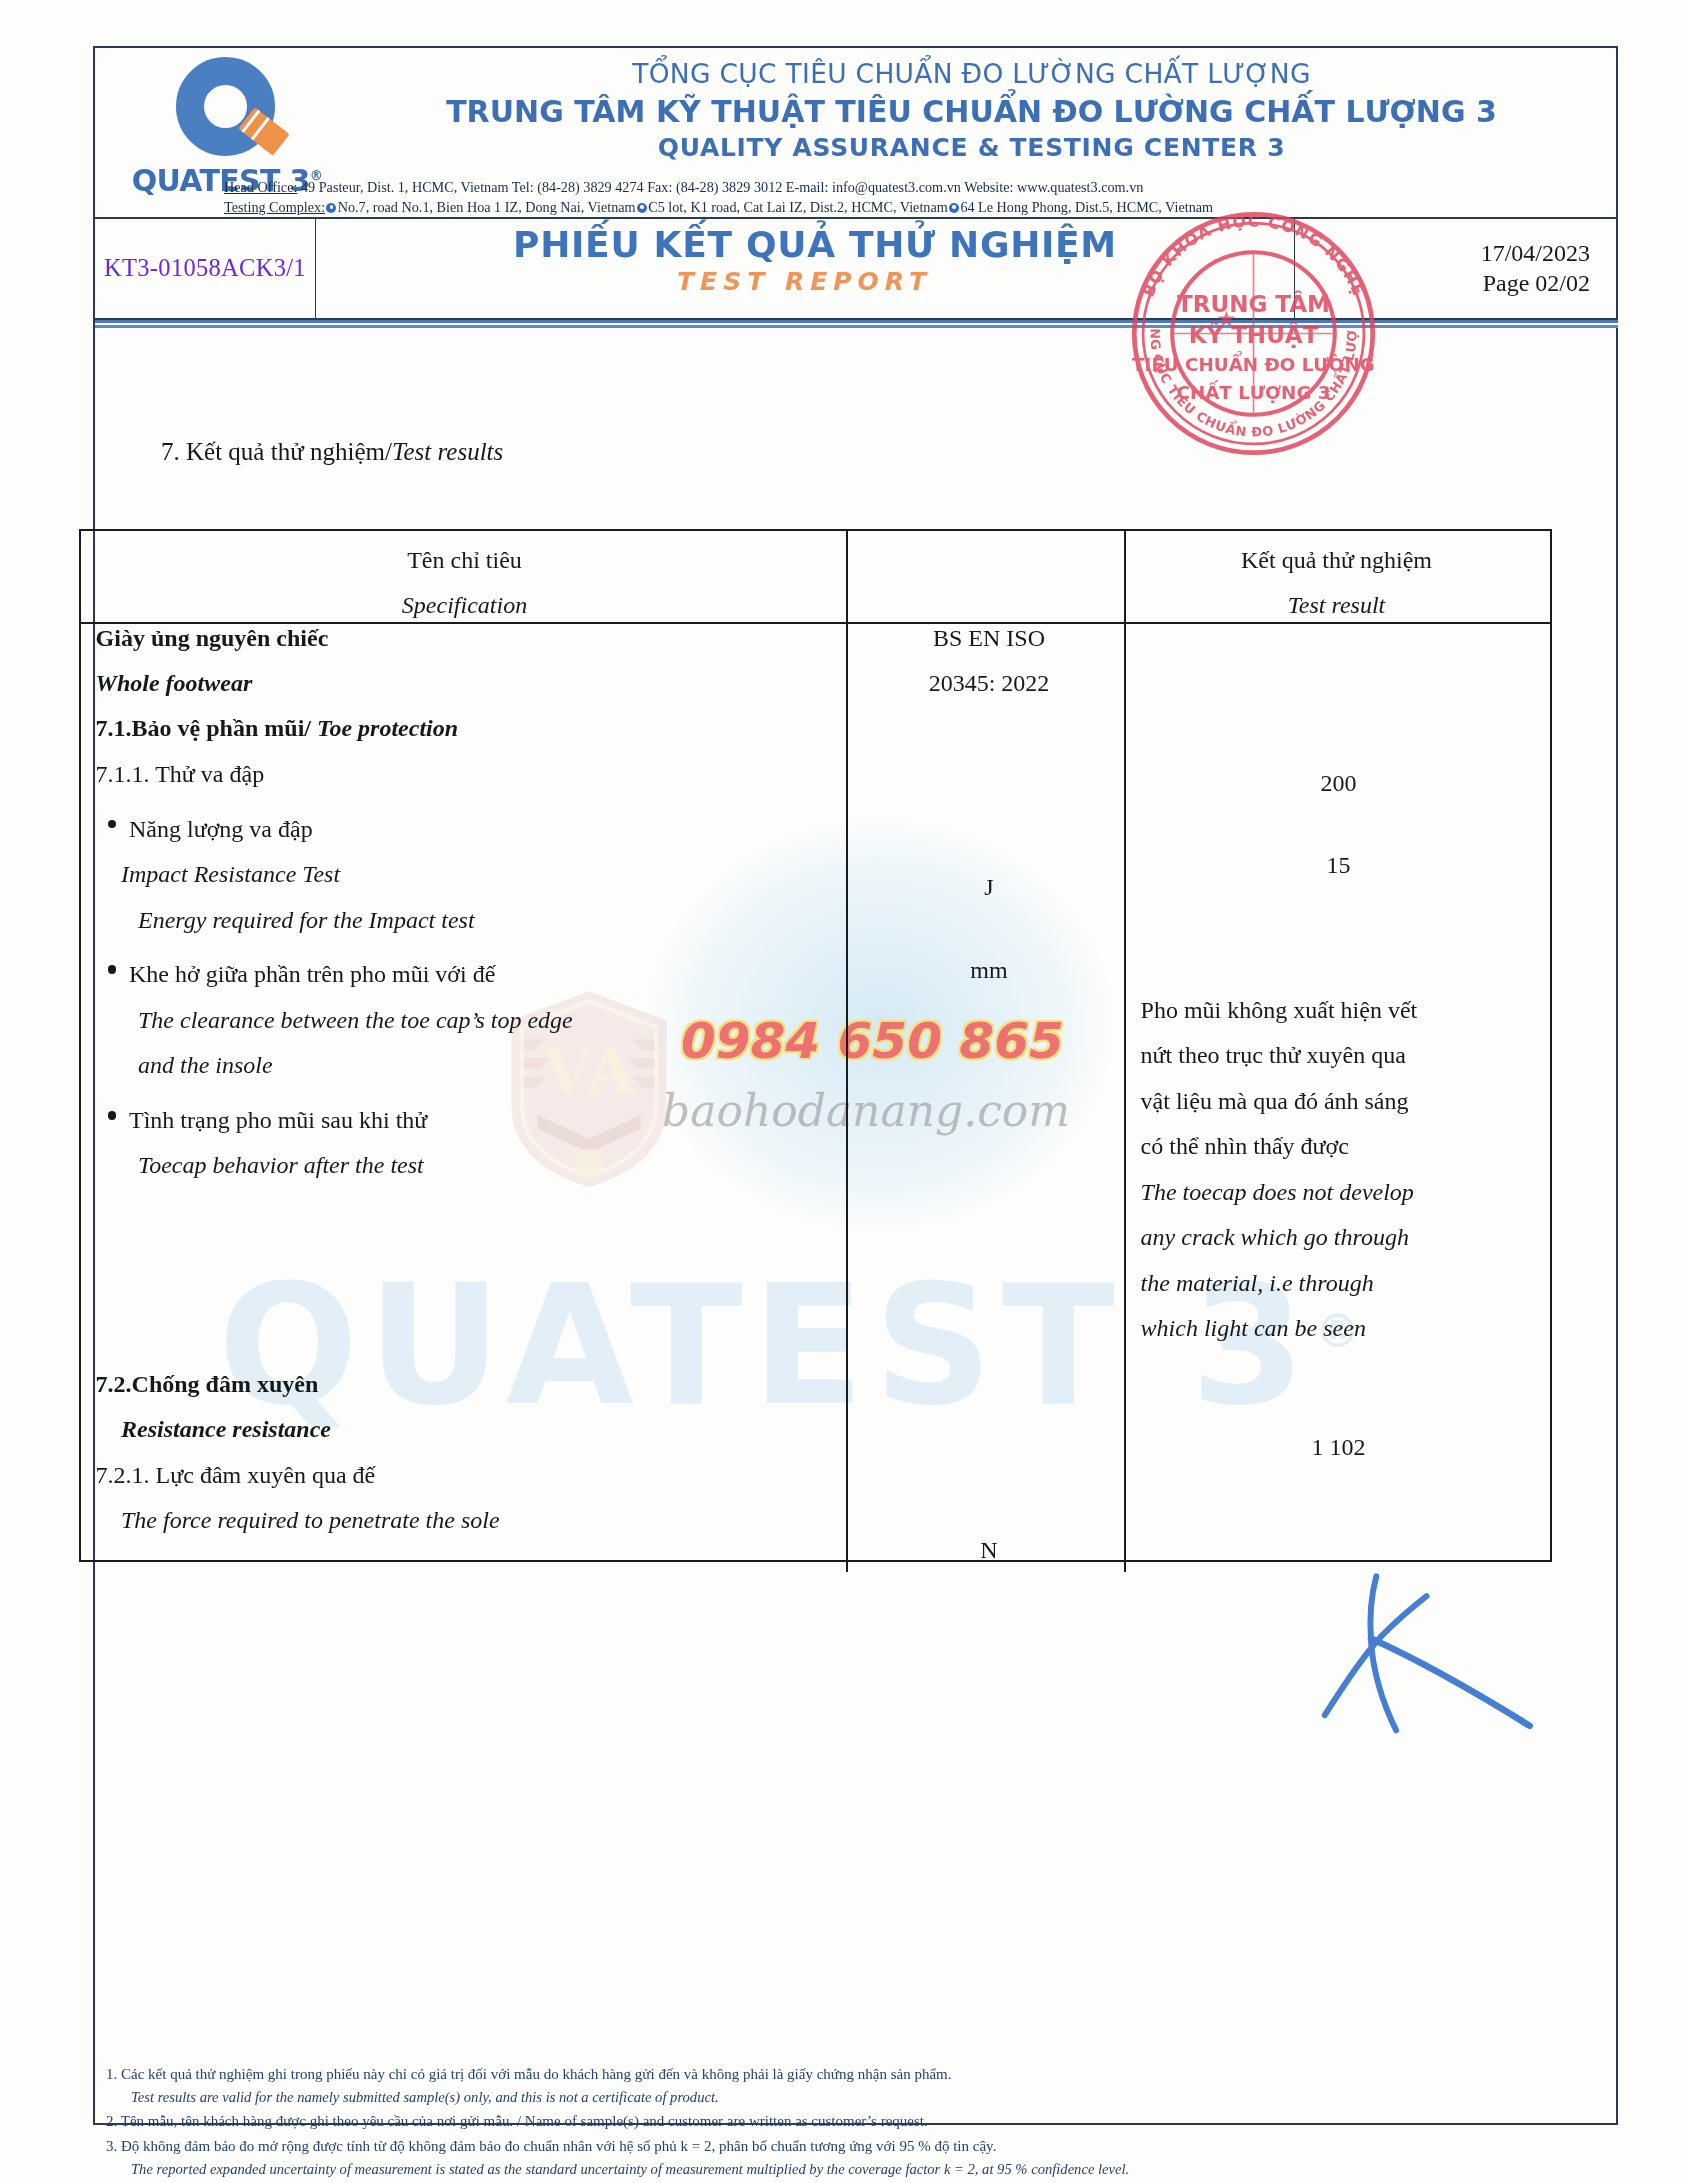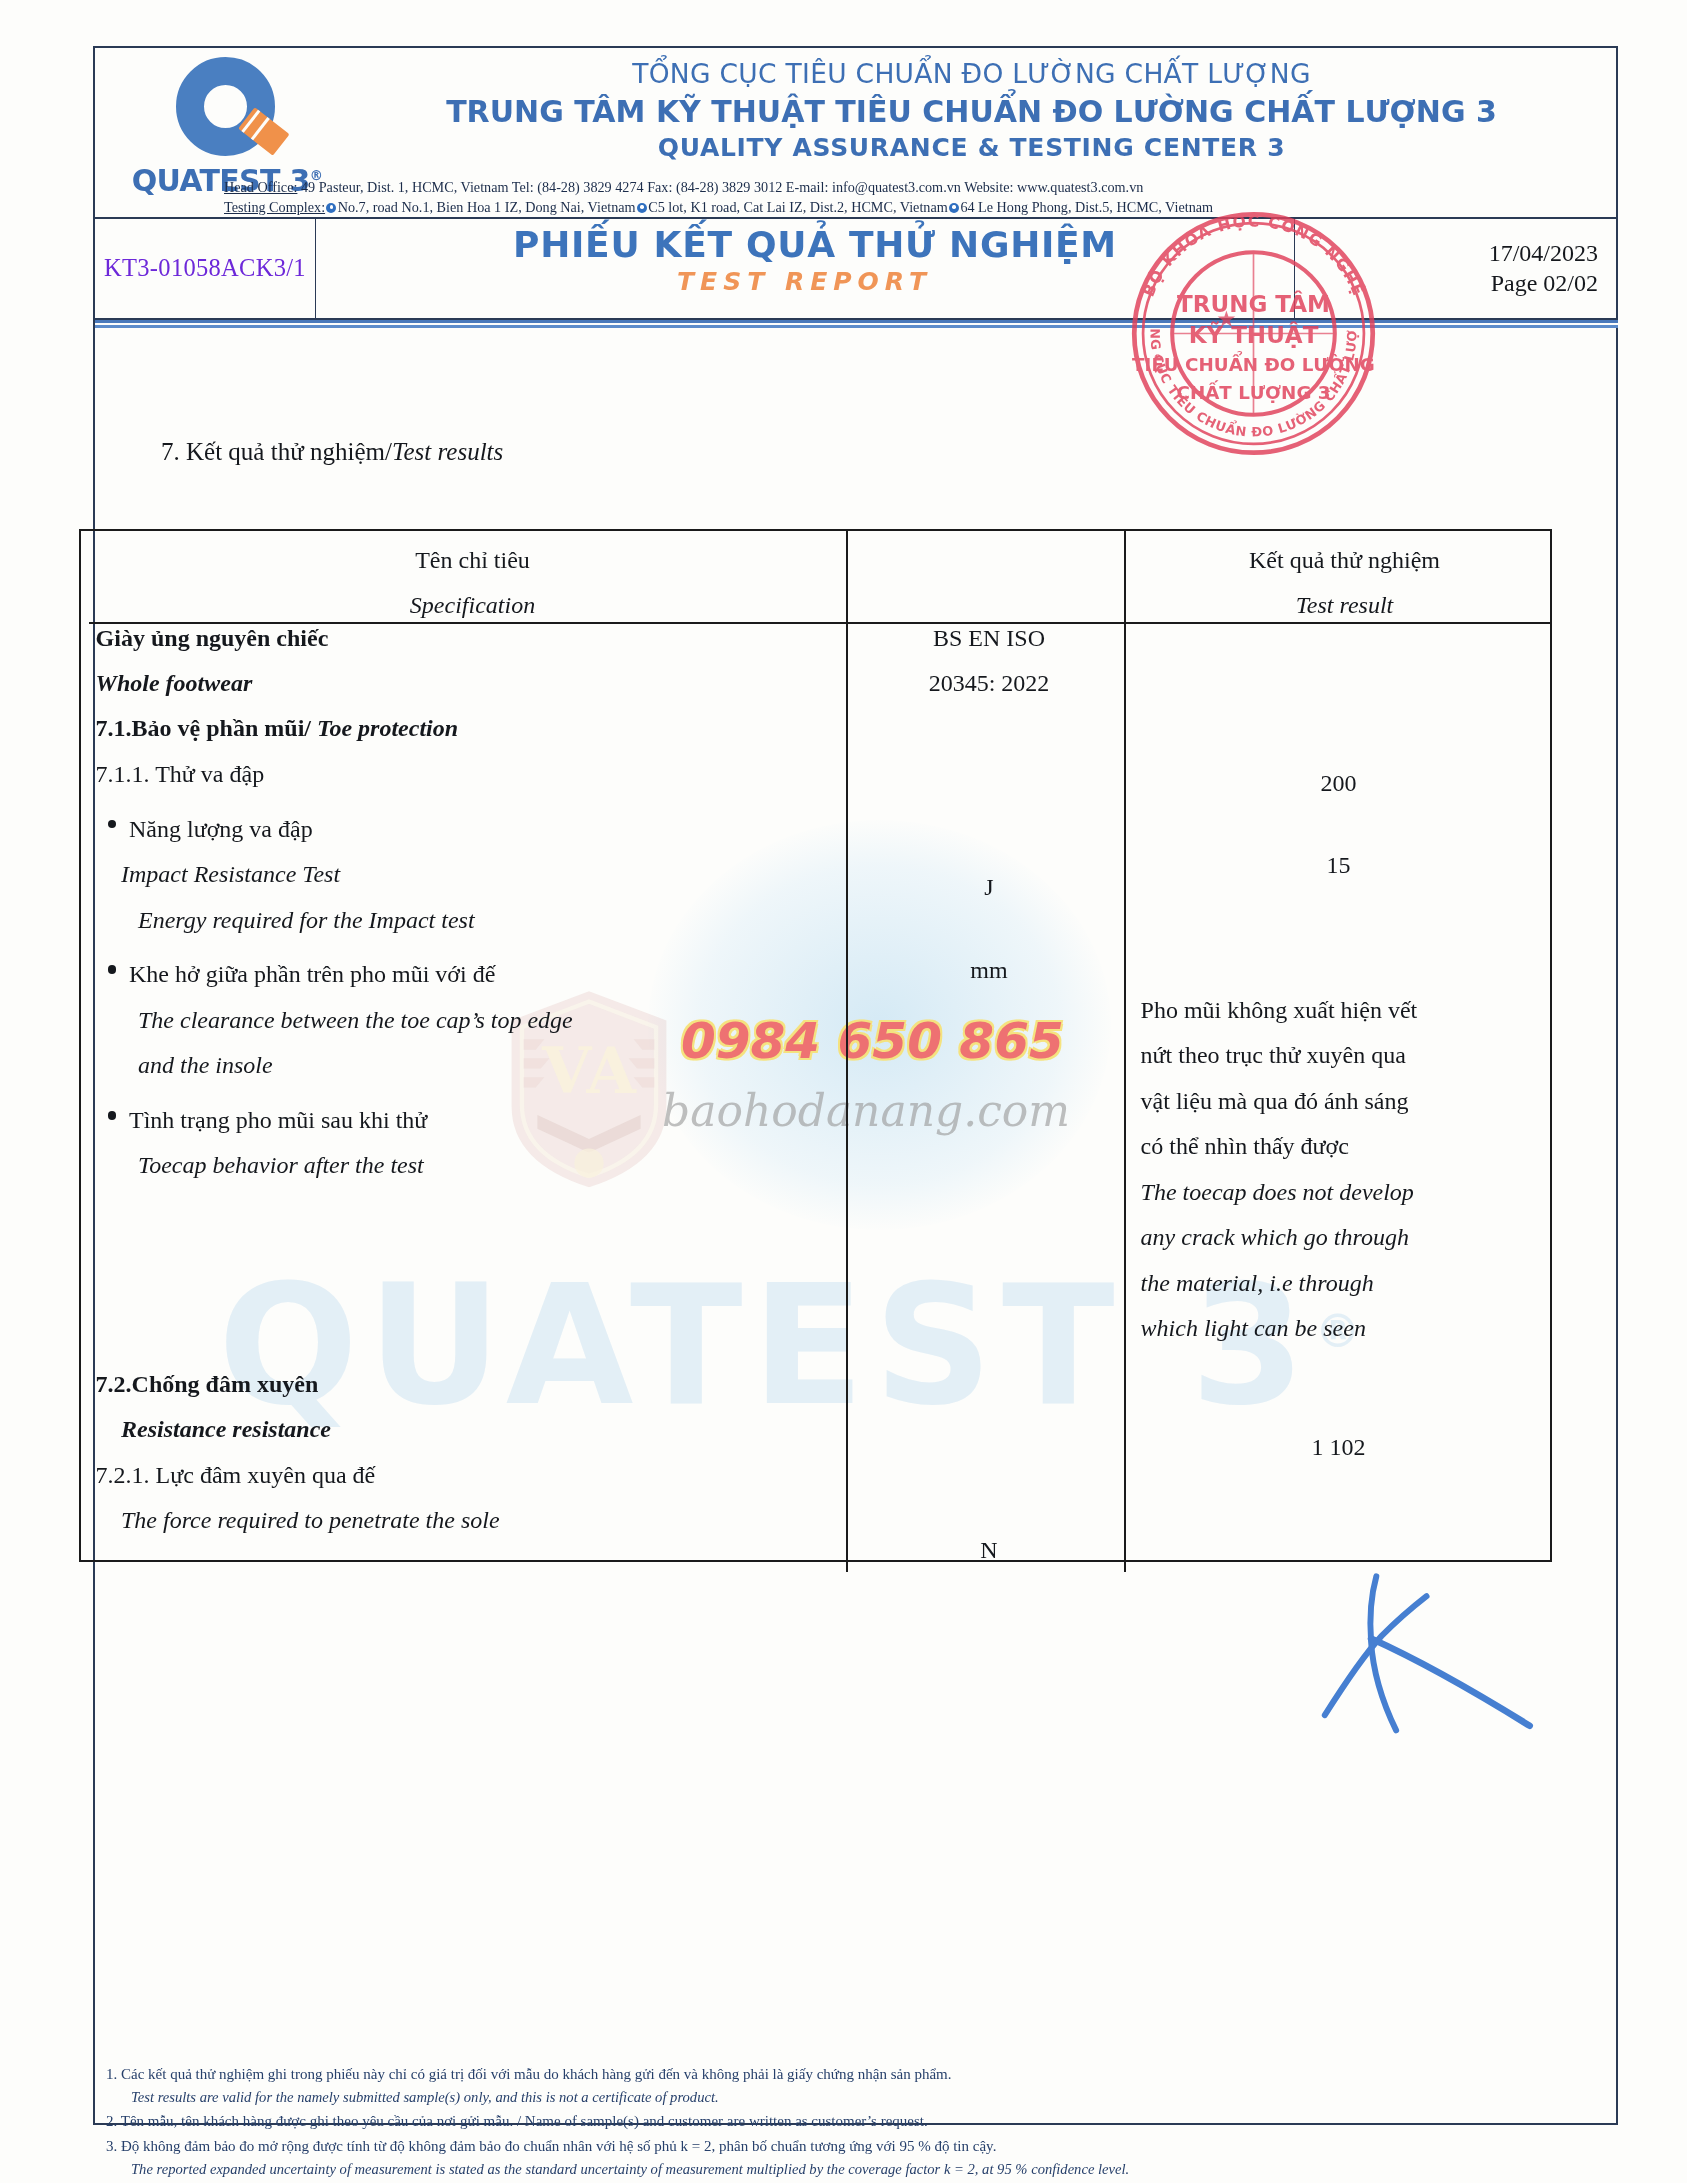--- a/index.html
+++ b/index.html
@@ -105,21 +105,21 @@
   }
   .bt-en{
     font-family:"DejaVu Sans", sans-serif;
     font-size:25px;font-weight:bold;font-style:italic;color:#f09557;
     letter-spacing:6px;margin-top:5.3px;line-height:1.05;
   }
   .date-cell{
     position:absolute;left:1199px;top:0;width:324px;height:101px;
     border-left:1.3px solid #2a3a55;
     display:flex;flex-direction:column;align-items:flex-end;justify-content:center;
-    padding-right:20px;box-sizing:border-box;
+    padding-right:28px;box-sizing:border-box;
   }
   .date-txt{font-size:24px;color:#15181d;line-height:1.25;}
   .page-txt{font-size:24px;color:#15181d;line-height:1.25;}
 
   .bluebar{
     position:absolute;left:95px;top:320px;width:1523px;height:8px;
   }
   .bluebar i{display:block;}
   .bb1{height:3.3px;background:#4a79bb;}
   .bb2{height:2px;background:#fdfdfb;}
@@ -288,21 +288,21 @@
 
   <div class="wm-phone">0984 650 865</div>
   <div class="wm-site">baohodanang.com</div>
 
   <div class="tbl">
     <div class="tbl-inner">
 
       <div class="vline" style="left:765px;height:1041px;"></div>
       <div class="vline" style="left:1043px;height:1041px;"></div>
 
-      <div style="position:relative;height:78px;margin-left:8px;">
+      <div style="position:relative;height:78px;">
         <div class="col-a th">
           <div>Tên chỉ tiêu</div>
           <div class="en">Specification</div>
         </div>
         <div class="col-c th">
           <div>Kết quả thử nghiệm</div>
           <div class="en">Test result</div>
         </div>
         <div class="hline" style="top:91px;"></div>
       </div>

